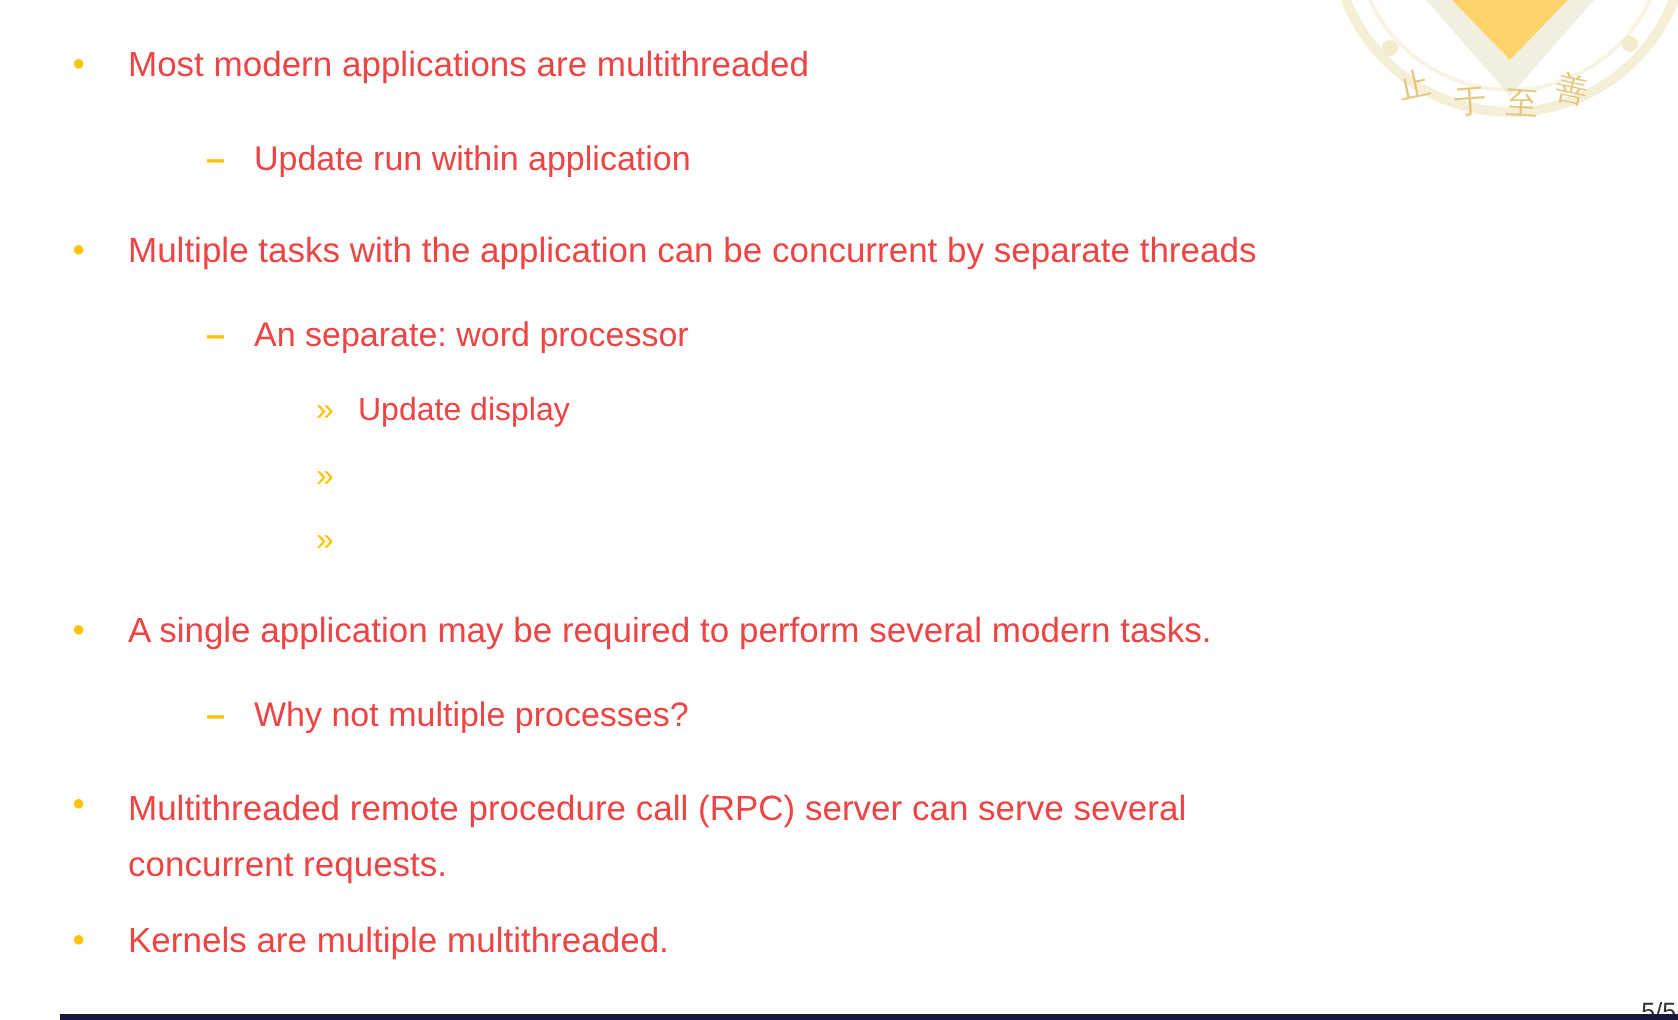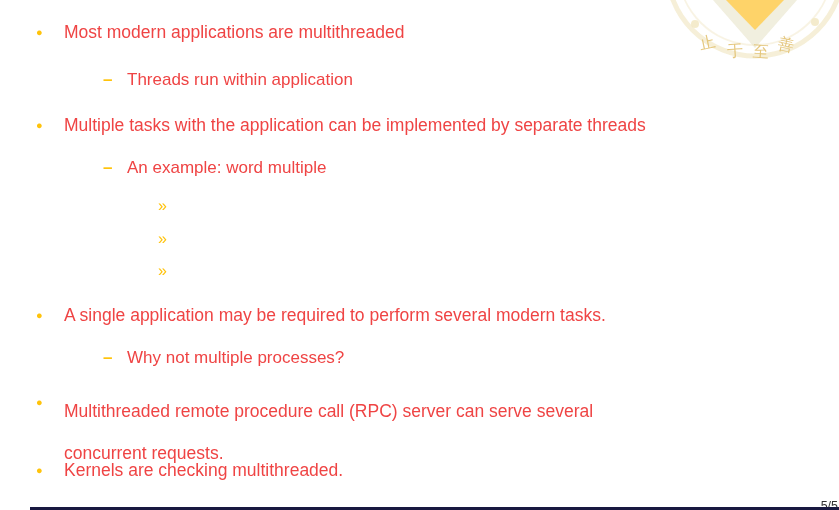--- a/index.html
+++ b/index.html
@@ -39,21 +39,21 @@
     display: inline-block;
     color: #FFC30B;
     flex: 0 0 auto;
   }
   .l1 .marker { width: 28px; font-size: 11px; line-height: 24px; }
   .l2 .marker { width: 24px; font-weight: bold; font-size: 17px; }
   .l3 .marker { width: 21px; font-size: 16px; }
   .wrap2 .txt {
     white-space: normal;
     max-width: 590px;
-    line-height: 42px;
+    line-height: 28px;
   }
   .wrap2 { line-height: 30px; }
   .pagenum {
     position: absolute;
     right: -6px; bottom: -3px;
     font-size: 12.5px;
     color: #333333;
   }
   .footer-bar {
     position: absolute;
@@ -86,35 +86,36 @@
 
   <div>
 
     <div class="row l1" style="top:20px">
       <span class="marker">●</span>
       <span class="txt">Most modern applications are multithreaded</span>
     </div>
 
     <div class="row l2" style="top:68px">
       <span class="marker">–</span>
-      <span class="txt">Threads run within application</span>
+      <span class="txt">Update run within application</span>
     </div>
 
     <div class="row l1" style="top:113px">
       <span class="marker">●</span>
-      <span class="txt">Multiple tasks with the application can be implemented by separate threads</span>
+      <span class="txt">Multiple tasks with the application can be concurrent by separate threads</span>
     </div>
 
     <div class="row l2" style="top:156px">
       <span class="marker">–</span>
-      <span class="txt">An example: word multiple</span>
+      <span class="txt">An separate: word processor</span>
     </div>
 
     <div class="row l3" style="top:194px">
       <span class="marker">»</span>
+      <span class="txt">Update display</span>
     </div>
 
     <div class="row l3" style="top:227px">
       <span class="marker">»</span>
     </div>
 
     <div class="row l3" style="top:259px">
       <span class="marker">»</span>
     </div>
 
@@ -128,21 +129,21 @@
       <span class="txt">Why not multiple processes?</span>
     </div>
 
     <div class="row l1 wrap2" style="top:390px">
       <span class="marker">●</span>
       <span class="txt">Multithreaded remote procedure call (RPC) server can serve several concurrent requests.</span>
     </div>
 
     <div class="row l1" style="top:458px">
       <span class="marker">●</span>
-      <span class="txt">Kernels are checking multithreaded.</span>
+      <span class="txt">Kernels are multiple multithreaded.</span>
     </div>
 
   </div>
 
   <div class="pagenum">5/51</div>
 
   <div class="footer-bar"></div>
 
 </div>
 

